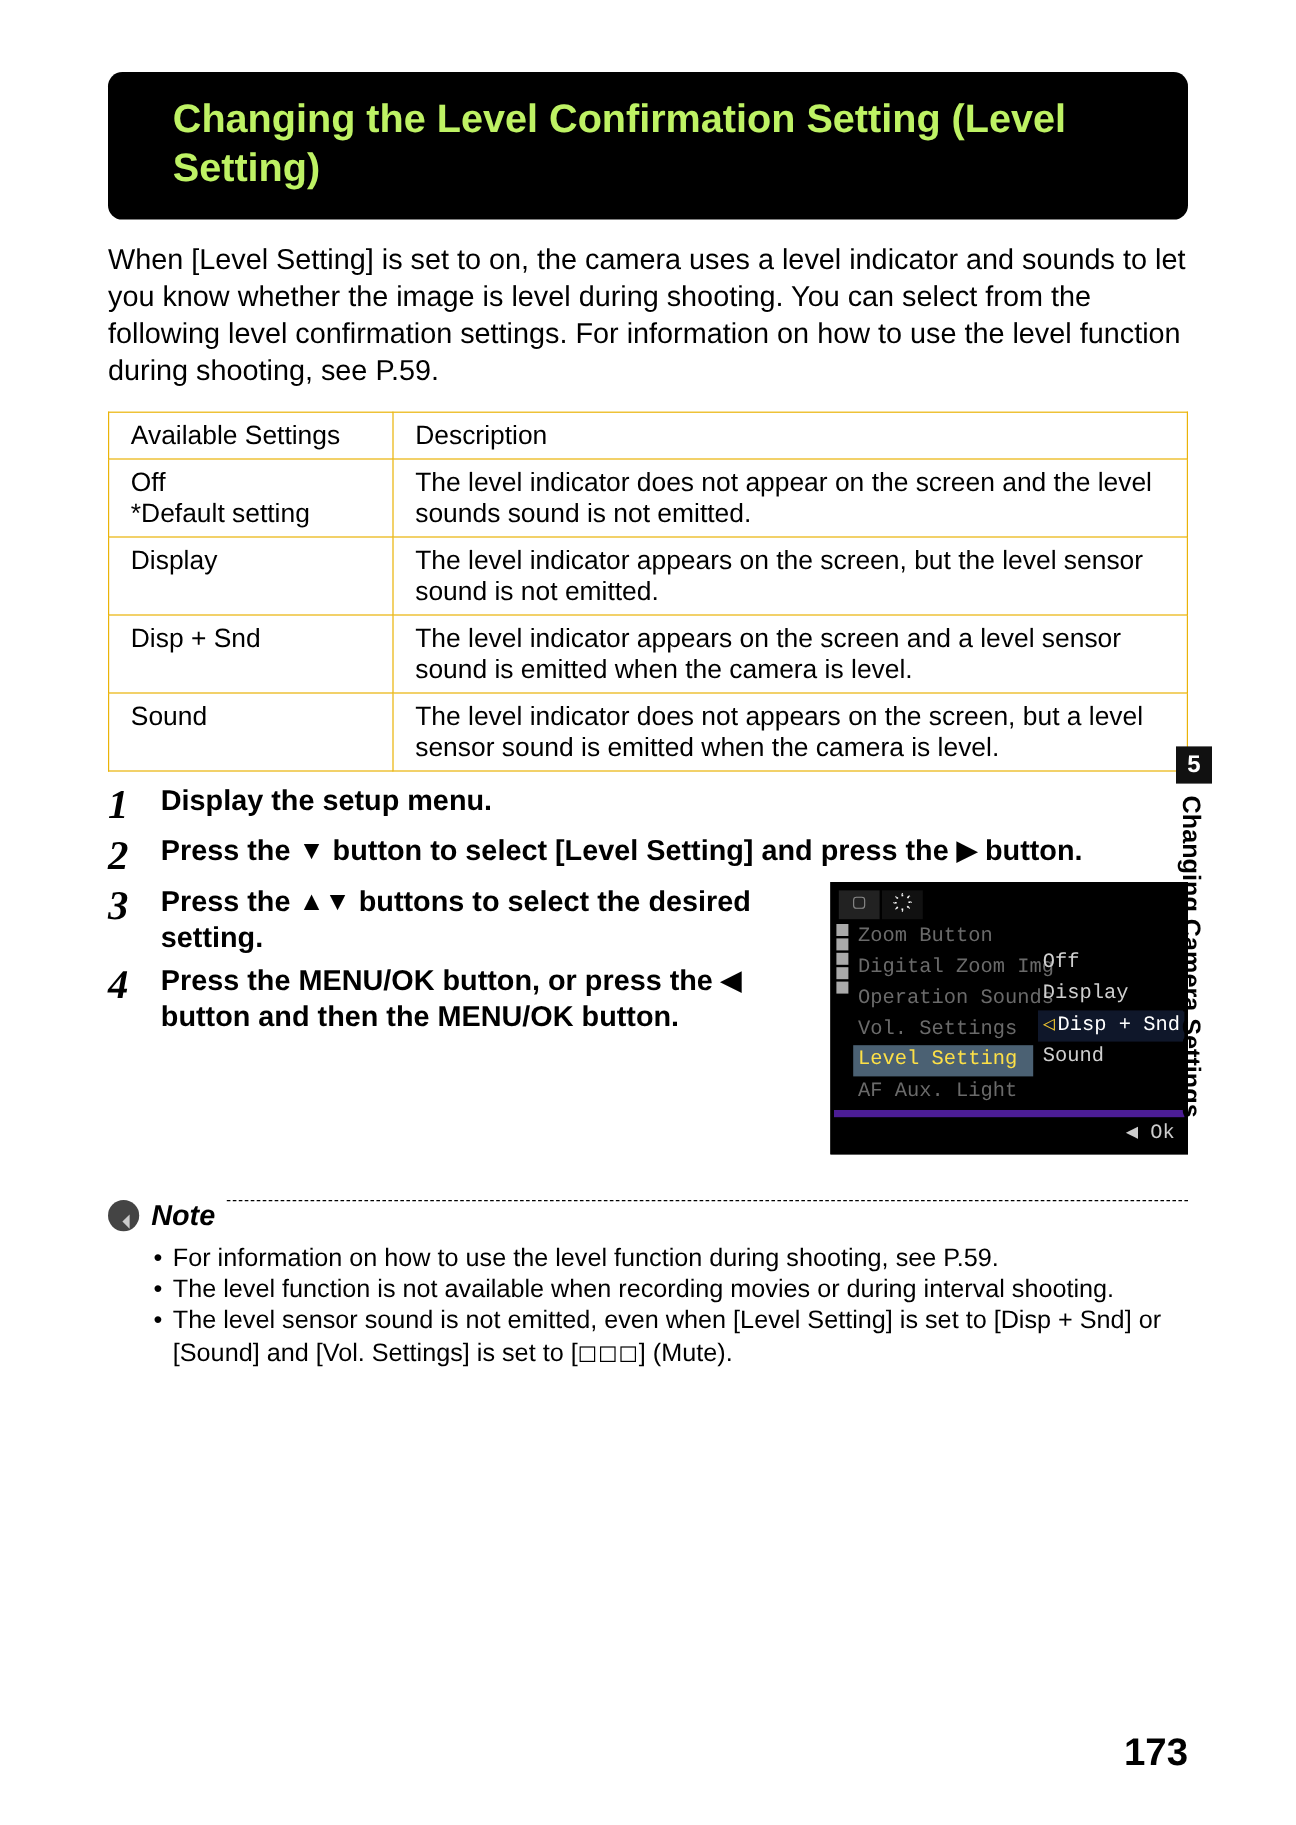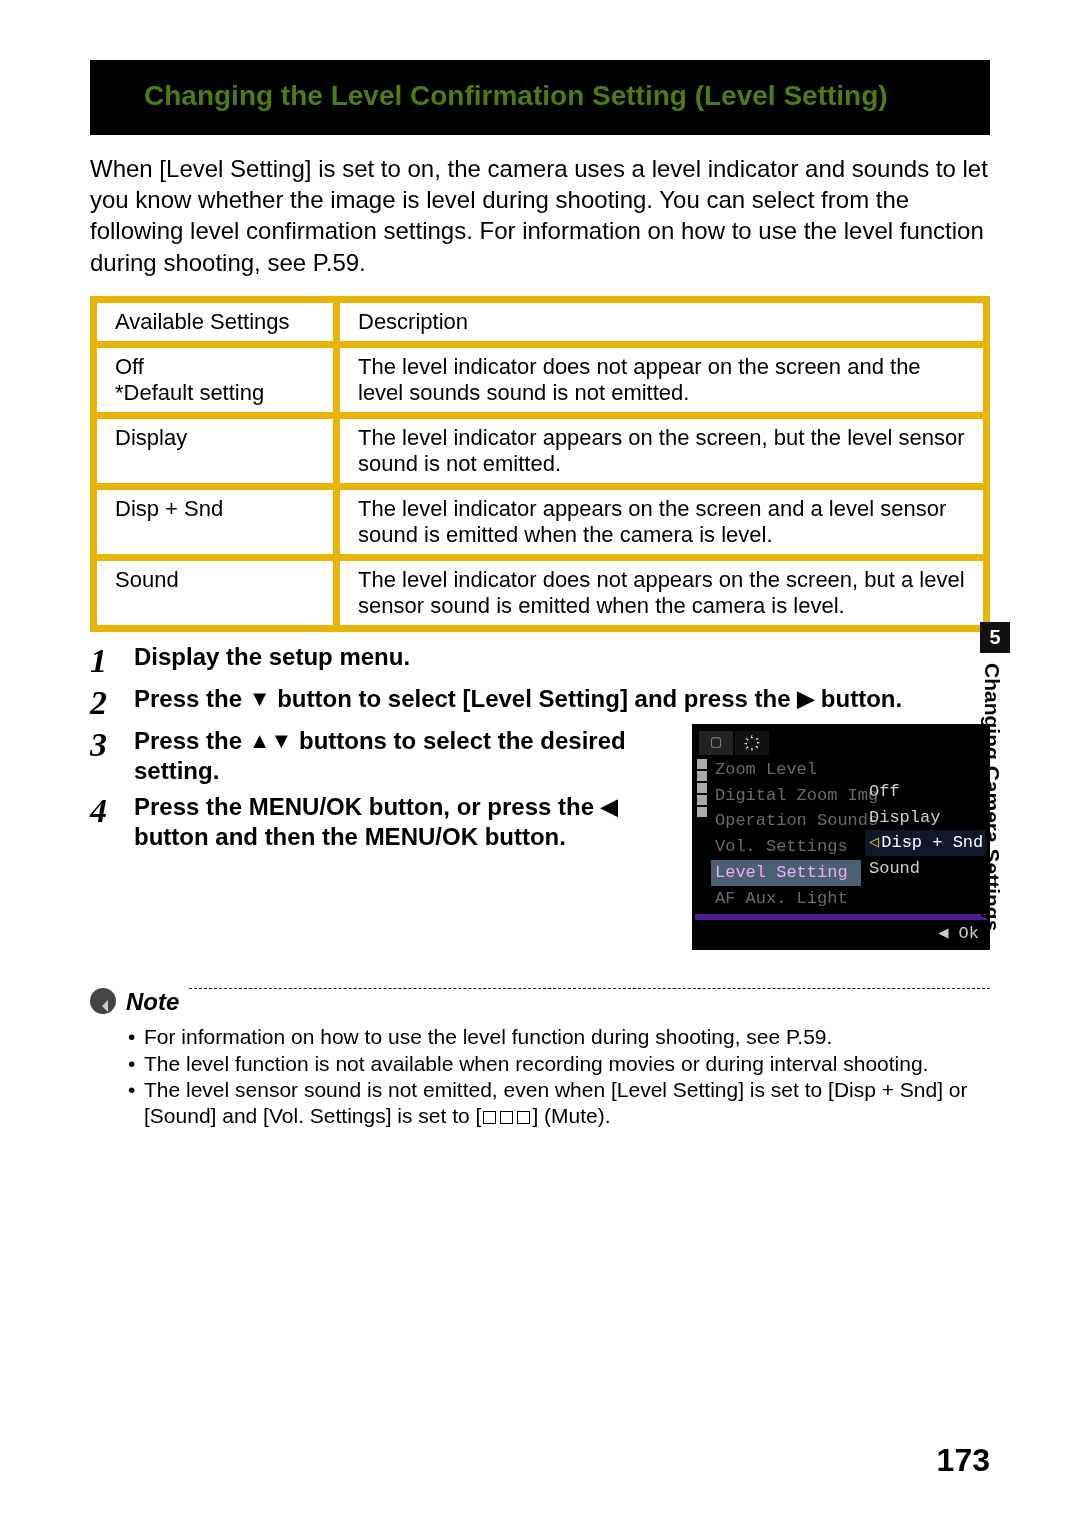--- a/index.html
+++ b/index.html
@@ -12,40 +12,40 @@
   .page {
     width: 1080px;
     height: 1521px;
     box-sizing: border-box;
     padding: 60px 90px 40px 90px;
     position: relative;
     background: #fff;
   }
   .title-block {
     background: #000;
-    color: #4d7c0f;
+    color: #bef264;
     font-weight: 900;
-    font-size: 28px;
+    font-size: 33px;
     padding: 18px 24px 22px 54px;
-    border-radius: 0;
+    border-radius: 12px;
     line-height: 1.25;
   }
   .intro {
     font-size: 24px;
     margin-top: 18px;
     line-height: 1.3;
   }
   table.settings {
     border-collapse: collapse;
     width: 100%;
     margin-top: 18px;
     font-size: 22px;
   }
   table.settings th, table.settings td {
-    border: 7px solid #eab308;
+    border: 1px solid #eab308;
     padding: 6px 18px;
     vertical-align: top;
     text-align: left;
   }
   table.settings th {
     font-weight: 400;
     background: #fff;
   }
   table.settings td.col0 {
     width: 200px;
@@ -148,21 +148,21 @@
     width: 150px;
     padding: 2px 2px 2px 2px;
   }
   .menu-item {
     color: #6a6a6a;
     padding: 1px 4px;
     white-space: nowrap;
   }
   .menu-item.selected {
     background: #4b6173;
-    color: #f0abfc;
+    color: #fde047;
   }
   .value-list {
     flex: 1;
     padding: 2px 4px 2px 2px;
   }
   .value-item {
     color: #cfcfcf;
     padding: 1px 4px;
     white-space: nowrap;
   }
@@ -352,21 +352,21 @@
         <div class="screen-body">
           <div class="screen-icons">
             <div class="sq"></div>
             <div class="sq"></div>
             <div class="sq"></div>
             <div class="sq"></div>
             <div class="sq"></div>
           </div>
           <div class="screen-cols">
             <div class="menu-list">
-              <div class="menu-item">Zoom Level</div>
+              <div class="menu-item">Zoom Button</div>
               <div class="menu-item">Digital Zoom Img</div>
               <div class="menu-item">Operation Sounds</div>
               <div class="menu-item">Vol. Settings</div>
               <div class="menu-item selected">Level Setting</div>
               <div class="menu-item">AF Aux. Light</div>
             </div>
             <div class="value-list">
               <div style="height:22px"></div>
               <div class="value-item">Off</div>
               <div class="value-item">Display</div>

